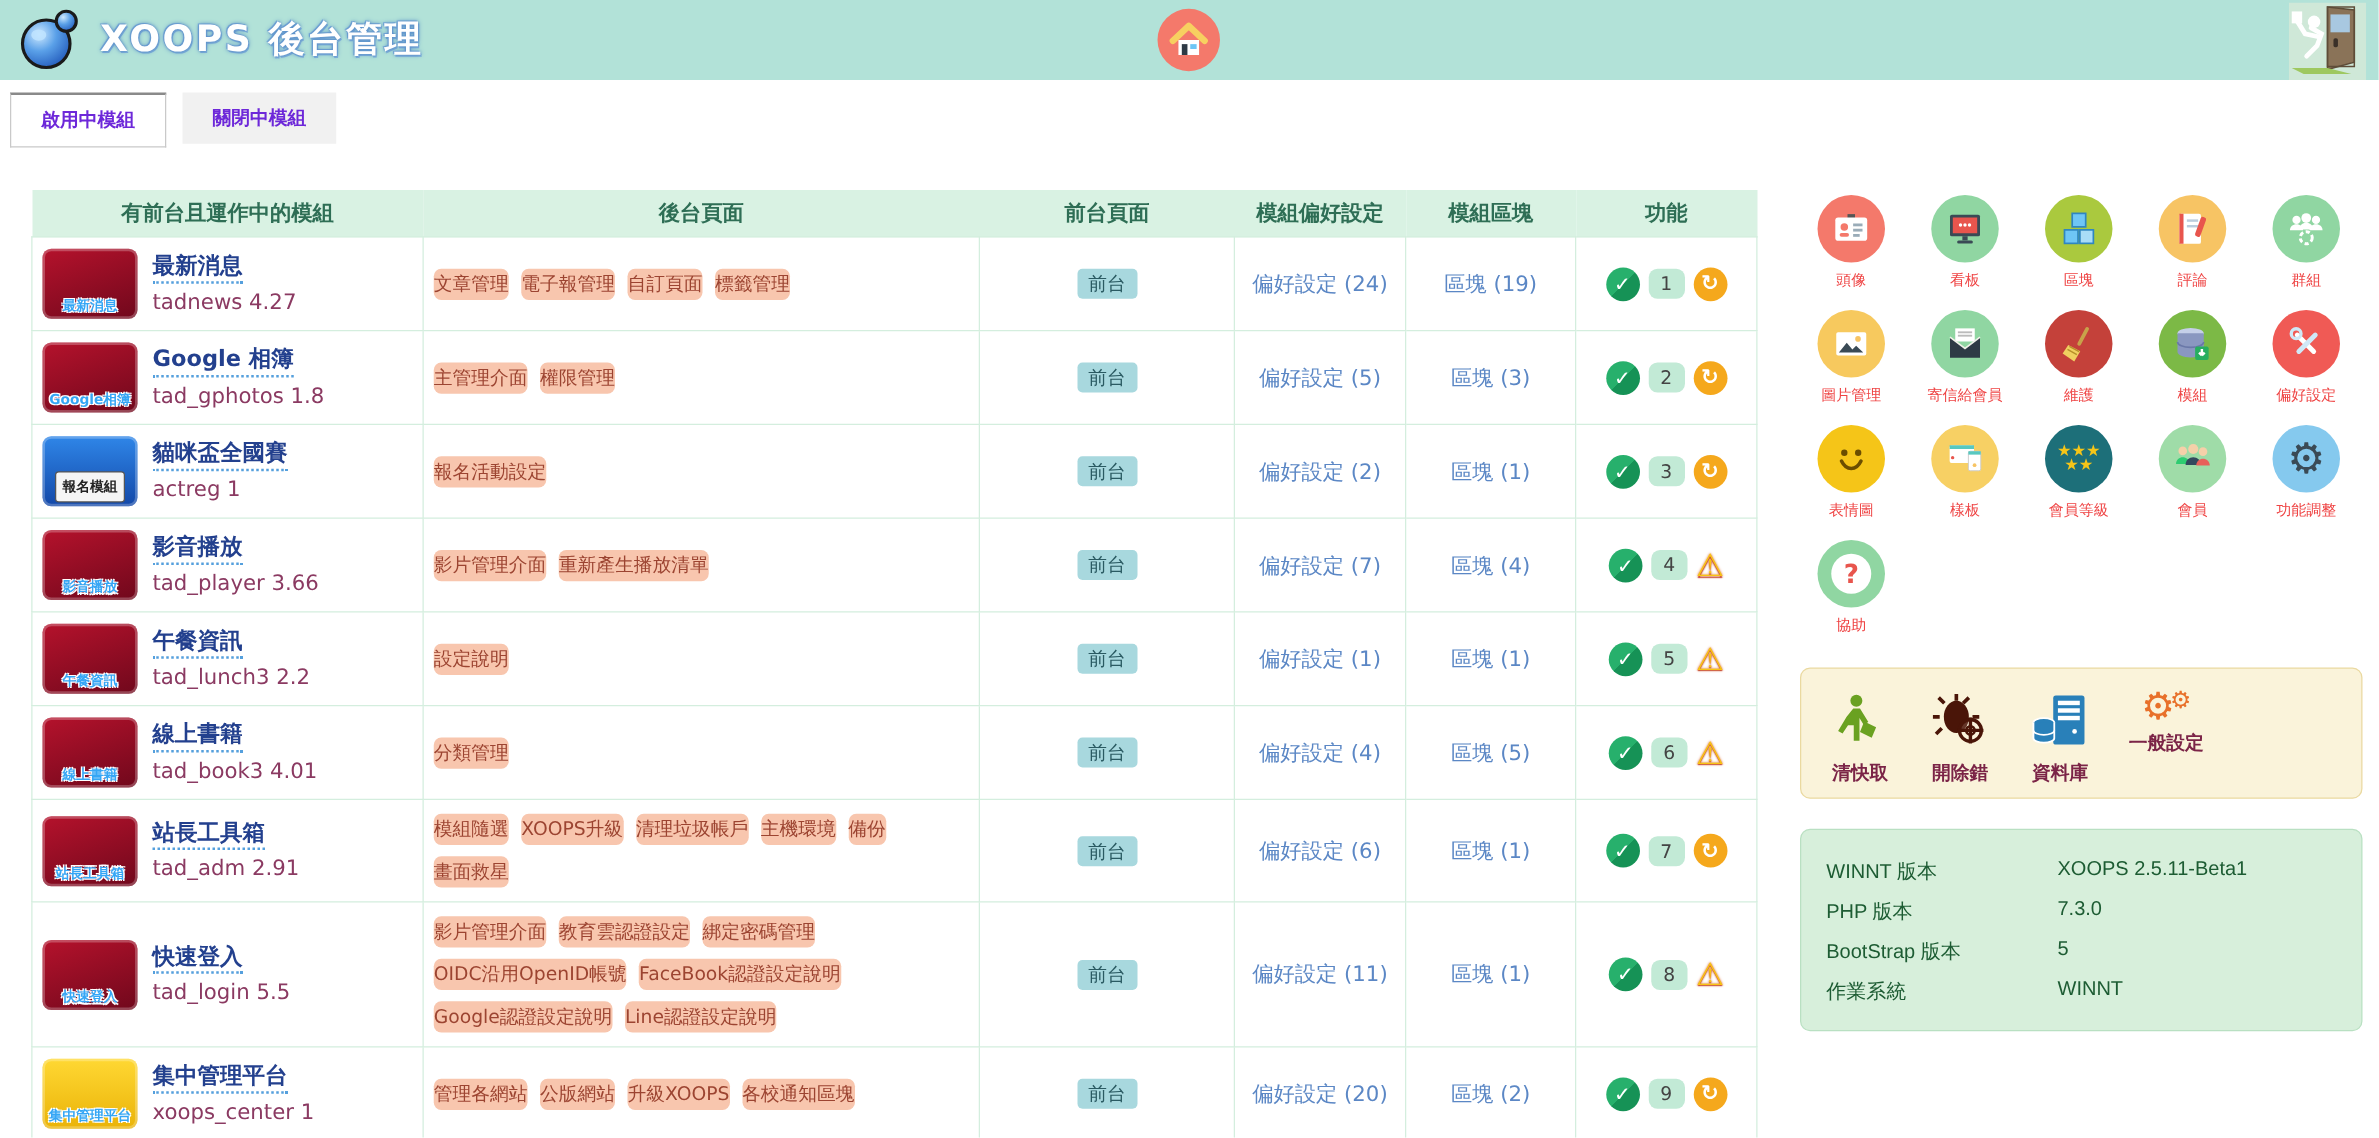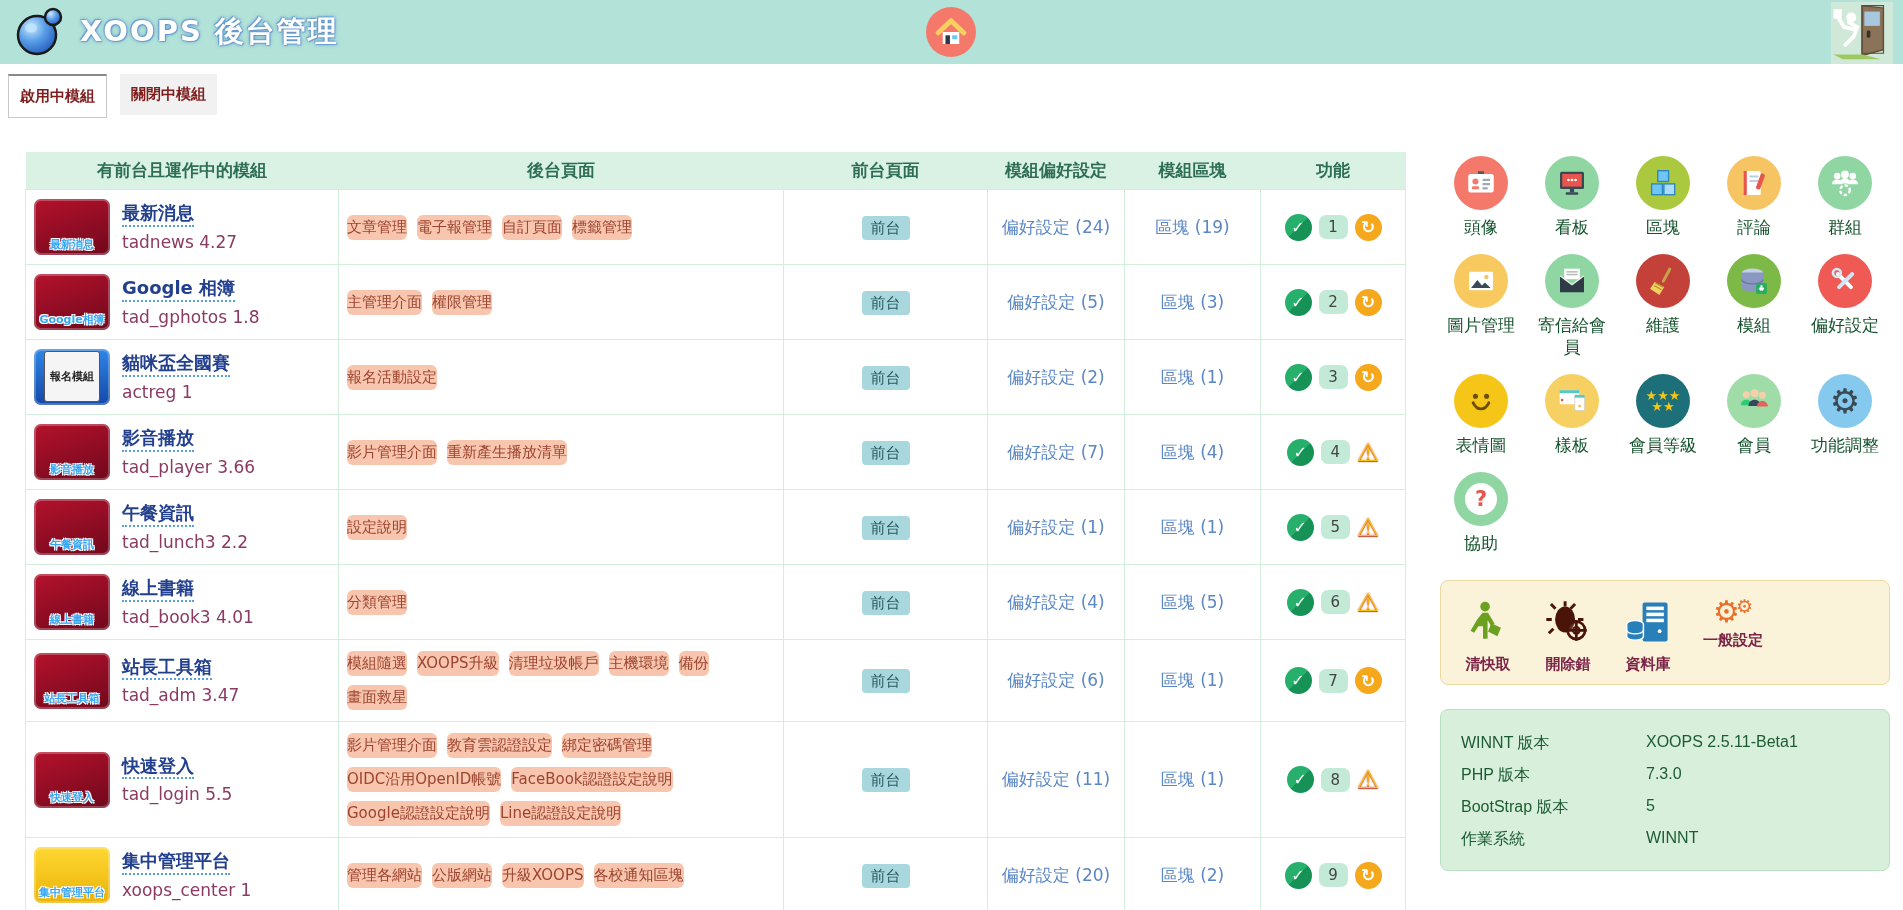--- a/index.html
+++ b/index.html
@@ -10,40 +10,40 @@
   .topbar{height:64px;background:#b2e2d8;display:flex;align-items:center;position:relative;}
   .logo{margin-left:14px;width:52px;height:52px;display:inline-block;}
   .title{font-size:29px;font-weight:bold;color:#fff;margin:0 0 0 14px;letter-spacing:2px;
     text-shadow:0 0 4px #5a8fc8,0 0 2px #5a8fc8,1px 1px 0 #7fb0da,-1px -1px 0 #7fb0da;}
   .homebtn{position:absolute;left:926px;top:7px;width:50px;height:50px;border-radius:50%;
     background:#f4796b;border:none;padding:7px;cursor:pointer;}
   .exitbtn{position:absolute;right:10px;top:2px;width:62px;height:62px;background:transparent;border:none;padding:0;cursor:pointer;}
 
   
   .tabs{margin:10px 0 0 8px;height:44px;}
-  .tab{display:inline-block;padding:11px 11px;font-size:15px;font-weight:bold;color:#7f1d1d;
+  .tab{display:inline-block;padding:11px 24px;font-size:15px;font-weight:bold;color:#6d28d9;
     background:#f1f1f1;cursor:pointer;vertical-align:top;}
   .tab.active{background:#fff;border:1px solid #c9c9c9;border-top:2px solid #8a8a8a;}
   .tab.inactive{margin-left:8px;}
 
   
   .content{position:relative;margin-top:34px;}
   .modtable{border-collapse:collapse;margin-left:25px;width:1380px;table-layout:fixed;}
   .modtable col.c1{width:313px}.modtable col.c2{width:445px}.modtable col.c3{width:204px}
   .modtable col.c4{width:137px}.modtable col.c5{width:136px}.modtable col.c6{width:145px}
   .modtable th{background:#d9f2e3;color:#2e6e55;font-size:17px;font-weight:bold;padding:7px 4px;border:none;}
   .modtable td{border:1px solid #d4eede;padding:9px 8px;font-size:17px;vertical-align:middle;background:#fff;}
   td.c-front,td.c-prefs,td.c-blocks,td.c-fn{text-align:center;}
 
   .modcell{display:flex;align-items:center;gap:12px;}
   .modicon{width:76px;height:56px;border-radius:7px;flex:0 0 76px;display:flex;align-items:flex-end;
     justify-content:center;box-shadow:inset 0 0 0 2px rgba(255,255,255,.25);cursor:pointer;}
   .modicon-label{font-size:11px;font-weight:bold;color:#35a6f5;margin-bottom:3px;white-space:nowrap;
     text-shadow:-1px -1px 0 #fff,1px -1px 0 #fff,-1px 1px 0 #fff,1px 1px 0 #fff;}
-  .modicon-label.plate{background:#f5f5f5;color:#222;text-shadow:none;border-radius:3px;padding:17px 5px;
+  .modicon-label.plate{background:#f5f5f5;color:#222;text-shadow:none;border-radius:3px;padding:4px 5px;
     border:1px solid #555;}
   .modname{font-size:18px;font-weight:bold;color:#23408e;text-decoration:none;cursor:pointer;
     border-bottom:2px dotted #55a0dd;display:inline-block;line-height:1.25;}
   .modver{font-size:17px;color:#8b3a62;margin-top:5px;}
 
   .pills{display:flex;flex-wrap:wrap;gap:9px 10px;padding:2px 0;}
   .pill{background:#f8c6ae;color:#9c4431;font-size:15px;padding:3px 0;border-radius:6px;cursor:pointer;white-space:nowrap;}
 
   .front-badge{background:#a8d8de;color:#2a5a62;font-size:15px;padding:3px 9px;border-radius:4px;cursor:pointer;}
   a.cell-link{color:#5b87c5;text-decoration:none;cursor:pointer;}
@@ -56,21 +56,21 @@
   .refresh{width:27px;height:27px;border-radius:50%;background:#f5a81c;color:#fff;font-weight:bold;font-size:17px;
     display:inline-flex;align-items:center;justify-content:center;cursor:pointer;}
   .warn{font-size:25px;line-height:1;color:#f8c414;text-shadow:0 0 2px #d35400,0 1px 1px #c0392b;cursor:pointer;}
 
   
   .sidebar{position:absolute;left:1440px;top:4px;width:452px;}
   .icongrid{display:grid;grid-template-columns:repeat(5,82px);row-gap:16px;column-gap:9px;}
   .sico{display:flex;flex-direction:column;align-items:center;cursor:pointer;}
   .sico .circle{width:54px;height:54px;border-radius:50%;display:flex;align-items:center;justify-content:center;}
   .sico .circle svg{width:36px;height:36px;}
-  .sico .slabel{margin-top:7px;font-size:17px;color:#14532d;text-align:center;line-height:1.25;}
+  .sico .slabel{margin-top:7px;font-size:12px;color:#ef4444;text-align:center;line-height:1.25;}
   .stars-glyph{color:#f5c518;font-size:13px;line-height:11px;text-align:center;display:block;}
   .gear-glyph{font-size:34px;color:#3a4a55;line-height:1;}
   .gears-glyph{font-size:30px;color:#e8702a;line-height:1;}
   .gears-glyph small{font-size:19px;vertical-align:top;margin-left:-4px;}
   .help-glyph{background:#fff;border-radius:50%;width:32px;height:32px;color:#e8554d;font-weight:bold;
     font-size:21px;display:flex;align-items:center;justify-content:center;}
 
   .toolbox{margin-top:26px;width:416px;background:#faf3da;border:1px solid #ead9a0;border-radius:8px;
     padding:16px 10px 10px 22px;display:flex;gap:30px;}
   .tool{display:flex;flex-direction:column;align-items:center;cursor:pointer;}
@@ -333,21 +333,21 @@
   </tr>
 
   <tr>
     <td class="c-mod">
       <div class="modcell">
         <div class="modicon" style="background: linear-gradient(160deg, rgb(181, 18, 44), rgb(112, 8, 28));">
                   <span class="modicon-label">站長工具箱</span>
                 </div>
         <div class="modtext">
           <a class="modname">站長工具箱</a>
-          <div class="modver">tad_adm 3.47</div>
+          <div class="modver">tad_adm 2.91</div>
         </div>
       </div>
     </td>
     <td class="c-admin">
               <div class="pills">
                 <span class="pill">模組隨選</span>
                 <span class="pill">XOOPS升級</span>
                 <span class="pill">清理垃圾帳戶</span>
                 <span class="pill">主機環境</span>
                 <span class="pill">備份</span>

